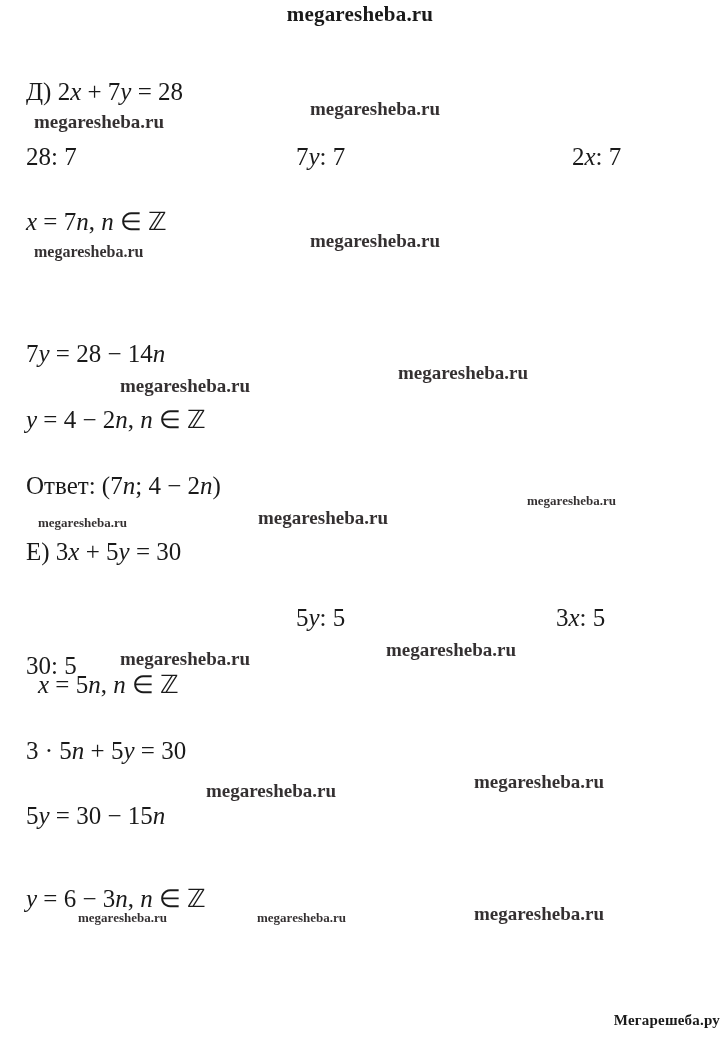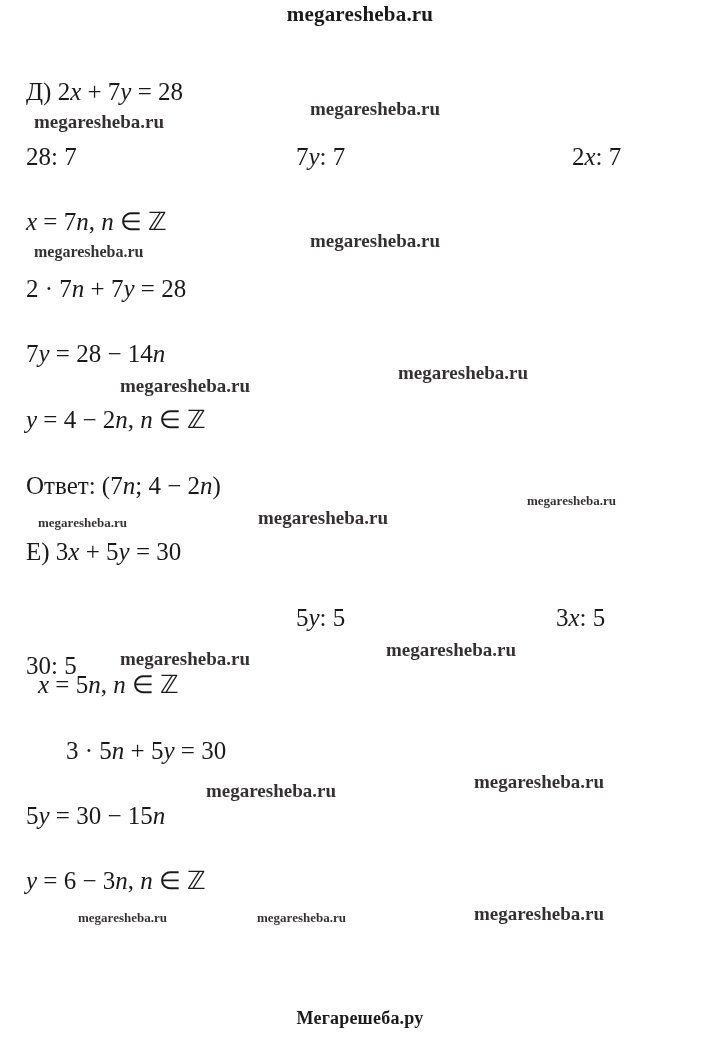--- a/index.html
+++ b/index.html
@@ -33,23 +33,23 @@
     font-weight: bold;
     color: #1a1a1a;
     letter-spacing: 0.2px;
   }
 
   .footer-brand {
     position: absolute;
     bottom: 12px;
     left: 0;
     width: 720px;
-    text-align: center;
+    text-align: right;
     font-family: "Liberation Serif", serif;
-    font-size: 18px;
+    font-size: 15px;
     font-weight: bold;
     color: #1a1a1a;
     letter-spacing: 0.2px;
   }
 
   .solution {
     position: absolute;
     left: 0;
     top: 0;
     width: 720px;
@@ -87,32 +87,31 @@
 <div class="page">
 
   <div class="header-brand">megaresheba.ru</div>
 
   <div class="solution" id="solution-layer">
       <div class="math-line" style="left: 26px; top: 78px;">Д) 2<span class="it">x</span> + 7<span class="it">y</span> = 28</div>
       <div class="math-line" style="left: 26px; top: 143px;">28: 7</div>
       <div class="math-line" style="left: 296px; top: 143px;">7<span class="it">y</span>: 7</div>
       <div class="math-line" style="left: 572px; top: 143px;">2<span class="it">x</span>: 7</div>
       <div class="math-line" style="left: 26px; top: 207px;"><span class="it">x</span> = 7<span class="it">n</span>, <span class="it">n</span> ∈ ℤ</div>
-      <div class="math-line" style="left: 26px; top: 275px;">2 · 7<span class="it">n</span> + 7<span class="it">y</span> = 28</div>
       <div class="math-line" style="left: 26px; top: 340px;">7<span class="it">y</span> = 28 − 14<span class="it">n</span></div>
       <div class="math-line" style="left: 26px; top: 405px;"><span class="it">y</span> = 4 − 2<span class="it">n</span>, <span class="it">n</span> ∈ ℤ</div>
       <div class="math-line" style="left: 26px; top: 472px;">Ответ: (7<span class="it">n</span>; 4 − 2<span class="it">n</span>)</div>
       <div class="math-line" style="left: 26px; top: 538px;">Е) 3<span class="it">x</span> + 5<span class="it">y</span> = 30</div>
       <div class="math-line" style="left: 26px; top: 604px; margin-top: 48px;">30: 5</div>
       <div class="math-line" style="left: 296px; top: 604px;">5<span class="it">y</span>: 5</div>
       <div class="math-line" style="left: 556px; top: 604px;">3<span class="it">x</span>: 5</div>
       <div class="math-line" style="left: 38px; top: 670px;"><span class="it">x</span> = 5<span class="it">n</span>, <span class="it">n</span> ∈ ℤ</div>
-      <div class="math-line" style="left: 26px; top: 737px; margin-left: 40px;">3 · 5<span class="it">n</span> + 5<span class="it">y</span> = 30</div>
+      <div class="math-line" style="left: 26px; top: 737px;">3 · 5<span class="it">n</span> + 5<span class="it">y</span> = 30</div>
       <div class="math-line" style="left: 26px; top: 802px;">5<span class="it">y</span> = 30 − 15<span class="it">n</span></div>
-      <div class="math-line" style="left: 26px; top: 866px; font-family: Liberation Serif, serif;"><span class="it">y</span> = 6 − 3<span class="it">n</span>, <span class="it">n</span> ∈ ℤ</div>
+      <div class="math-line" style="left: 26px; top: 884px; font-family: Liberation Serif, serif;"><span class="it">y</span> = 6 − 3<span class="it">n</span>, <span class="it">n</span> ∈ ℤ</div>
     </div>
 
   <div class="wm-layer" id="watermark-layer">
       <div class="wm sz-lg" style="left: 34px; top: 111px;">megaresheba.ru</div>
       <div class="wm sz-lg" style="left: 310px; top: 98px;">megaresheba.ru</div>
       <div class="wm sz-md" style="left: 34px; top: 243px;">megaresheba.ru</div>
       <div class="wm sz-lg" style="left: 310px; top: 230px;">megaresheba.ru</div>
       <div class="wm sz-lg" style="left: 120px; top: 375px;">megaresheba.ru</div>
       <div class="wm sz-lg" style="left: 398px; top: 362px;">megaresheba.ru</div>
       <div class="wm sz-sm" style="left: 527px; top: 493px;">megaresheba.ru</div>

